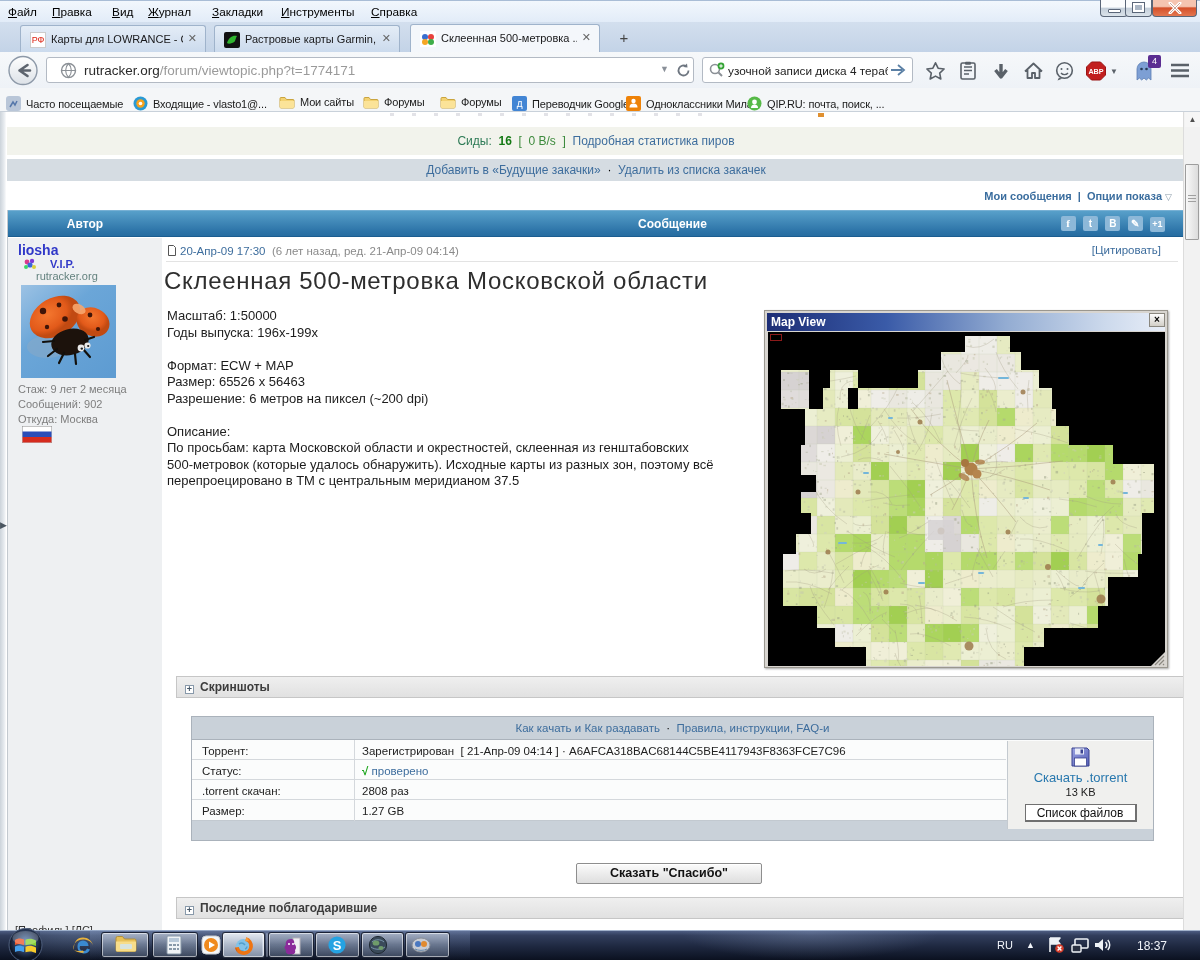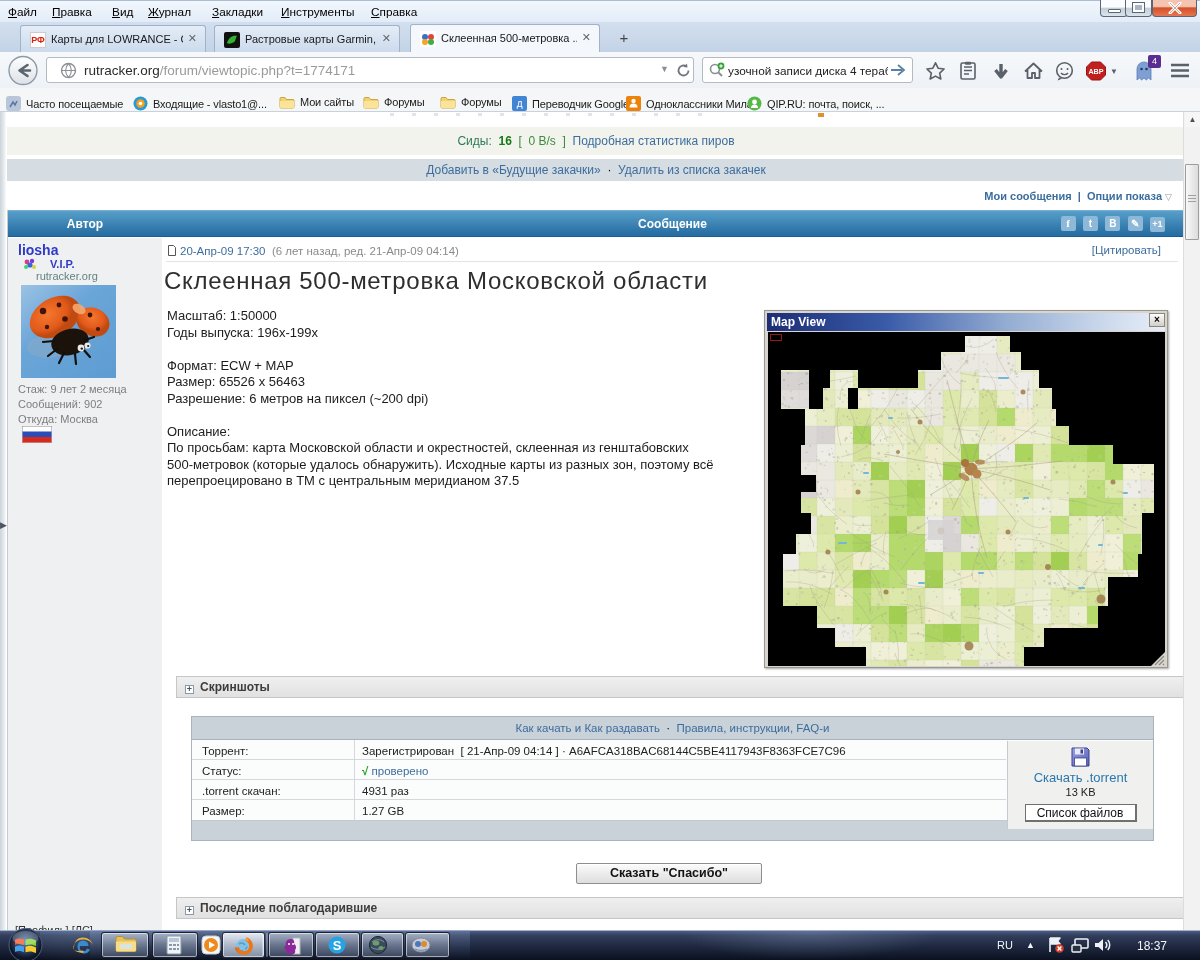--- a/index.html
+++ b/index.html
@@ -98,21 +98,21 @@
     </div>
  <div class="wb" id="wb-close">
       <svg style="position:absolute;left:15px;top:2px" width="14" height="12" viewBox="0 0 14 12">
         <path d="M2 1 L12 11 M12 1 L2 11" stroke="#fff" stroke-width="3" stroke-linecap="round"></path>
         <path d="M2 1 L12 11 M12 1 L2 11" stroke="#7a2408" stroke-width="1" opacity=".4"></path>
       </svg>
     </div>
 </div>
 <div id="tabbar">
     <div class="tab" style="left:20px;width:186px;">
-      <span class="fav" style="background:#fff;border:1px solid #ccc;color:#d21;font-weight:bold;font-size:9px;line-height:14px;text-align:center;">РФ</span>
+      <span class="fav" style="background:#fff;border:1px solid #ccc;color:#d21;font-weight:normal;font-size:9px;line-height:14px;text-align:center;">РФ</span>
       <span class="ttl">Карты для LOWRANCE - C...</span>
       <span class="tx">✕</span>
     </div>
     <div class="tab" style="left:214px;width:186px;">
       <svg class="fav" viewBox="0 0 16 16">
         <rect width="16" height="16" rx="2" fill="#111"></rect>
         <path d="M3 11 C5 5 9 3 13 4 C11 7 12 10 8 11 C6 12 4 12 3 11Z" fill="#2fb42f"></path>
       </svg>
       <span class="ttl">Растровые карты Garmin, ...</span>
       <span class="tx">✕</span>
@@ -2095,21 +2095,21 @@
   <div class="trow">
               <span class="lab">Торрент:</span>
               <span class="val">Зарегистрирован&nbsp; [ 21-Апр-09 04:14 ] · A6AFCA318BAC68144C5BE4117943F8363FCE7C96</span>
             </div>
   <div class="trow">
               <span class="lab">Статус:</span>
               <span class="val"><span style="color:#1ca51c;font-weight:bold;">√</span> <a>проверено</a></span>
             </div>
   <div class="trow">
               <span class="lab">.torrent скачан:</span>
-              <span class="val">4931 раз</span>
+              <span class="val">2808 раз</span>
             </div>
   <div class="trow" style="border-bottom:none;">
               <span class="lab">Размер:</span>
               <span class="val">1.27 GB</span>
             </div>
  </div>
  <div id="torright">
   <svg style="margin-top:6px" width="19" height="20" viewBox="0 0 19 20">
    <defs>
                 <linearGradient id="fl" x1="0" y1="0" x2="1" y2="1">

